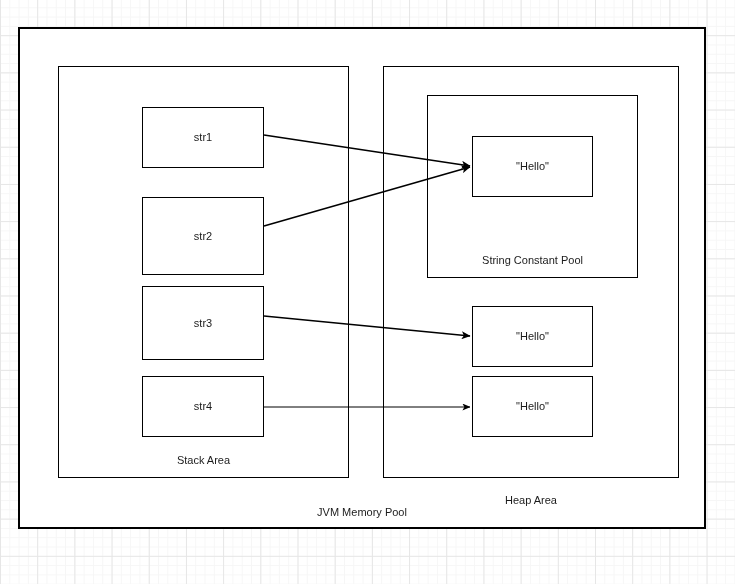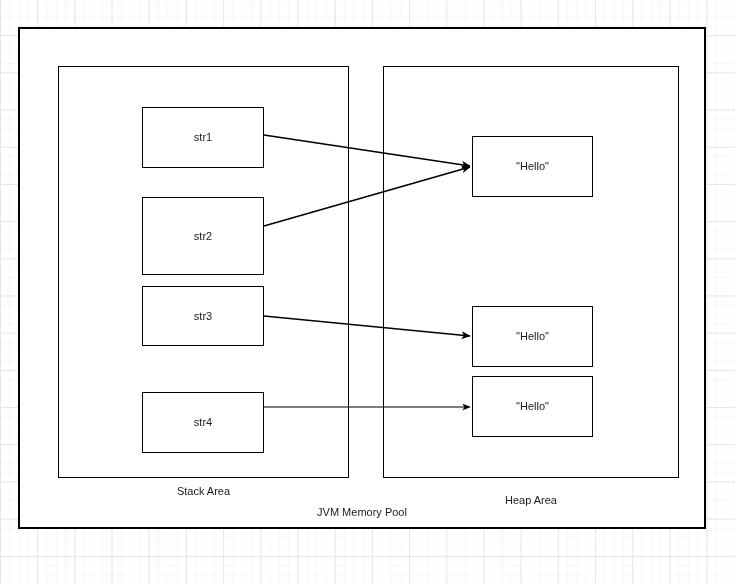--- a/index.html
+++ b/index.html
@@ -83,41 +83,44 @@
 </head>
 <body>
 
 <div id="canvas">
 
   <div class="box thick" id="outer-container" style="left: 18px; top: 27px; width: 688px; height: 502px;">
     <div class="container-label" id="outer-container-label" style="top: 477px;">JVM Memory Pool</div>
   </div>
 
   <div class="box" id="region-stack-area" style="left: 58px; top: 66px; width: 291px; height: 412px;">
-    <div class="container-label" style="top: 387px; margin-top: 31px;">Stack Area</div>
+    <div class="container-label" style="top: 387px;">Stack Area</div>
   </div>
 
   <div class="box" id="region-heap-area" style="left: 383px; top: 66px; width: 296px; height: 412px;">
     <div class="container-label" style="top: 387px; margin-top: 40px;">Heap Area</div>
   </div>
 
+  <div class="box" id="region-string-constant-pool" style="left: 427px; top: 95px; width: 211px; height: 183px;">
+    <div class="container-label" style="top: 158px;">String Constant Pool</div>
+  </div>
 
   <div class="box leaf" id="node-str1" style="left: 142px; top: 107px; width: 122px; height: 61px;">
     <span class="leaf-label">str1</span>
   </div>
 
   <div class="box leaf" id="node-str2" style="left: 142px; top: 197px; width: 122px; height: 78px;">
     <span class="leaf-label">str2</span>
   </div>
 
-  <div class="box leaf" id="node-str3" style="left: 142px; top: 286px; width: 122px; height: 60px;">
+  <div class="box leaf" id="node-str3" style="left: 142px; top: 286px; width: 122px; height: 74px;">
     <span class="leaf-label">str3</span>
   </div>
 
-  <div class="box leaf" id="node-str4" style="left: 142px; top: 392px; width: 122px; height: 61px;">
+  <div class="box leaf" id="node-str4" style="left: 142px; top: 376px; width: 122px; height: 61px;">
     <span class="leaf-label">str4</span>
   </div>
 
   <div class="box leaf" id="node-pool-hello" style="left: 472px; top: 136px; width: 121px; height: 61px;">
     <span class="leaf-label">"Hello"</span>
   </div>
 
   <div class="box leaf" id="node-heap-hello-1" style="left: 472px; top: 306px; width: 121px; height: 61px;">
     <span class="leaf-label">"Hello"</span>
   </div>

